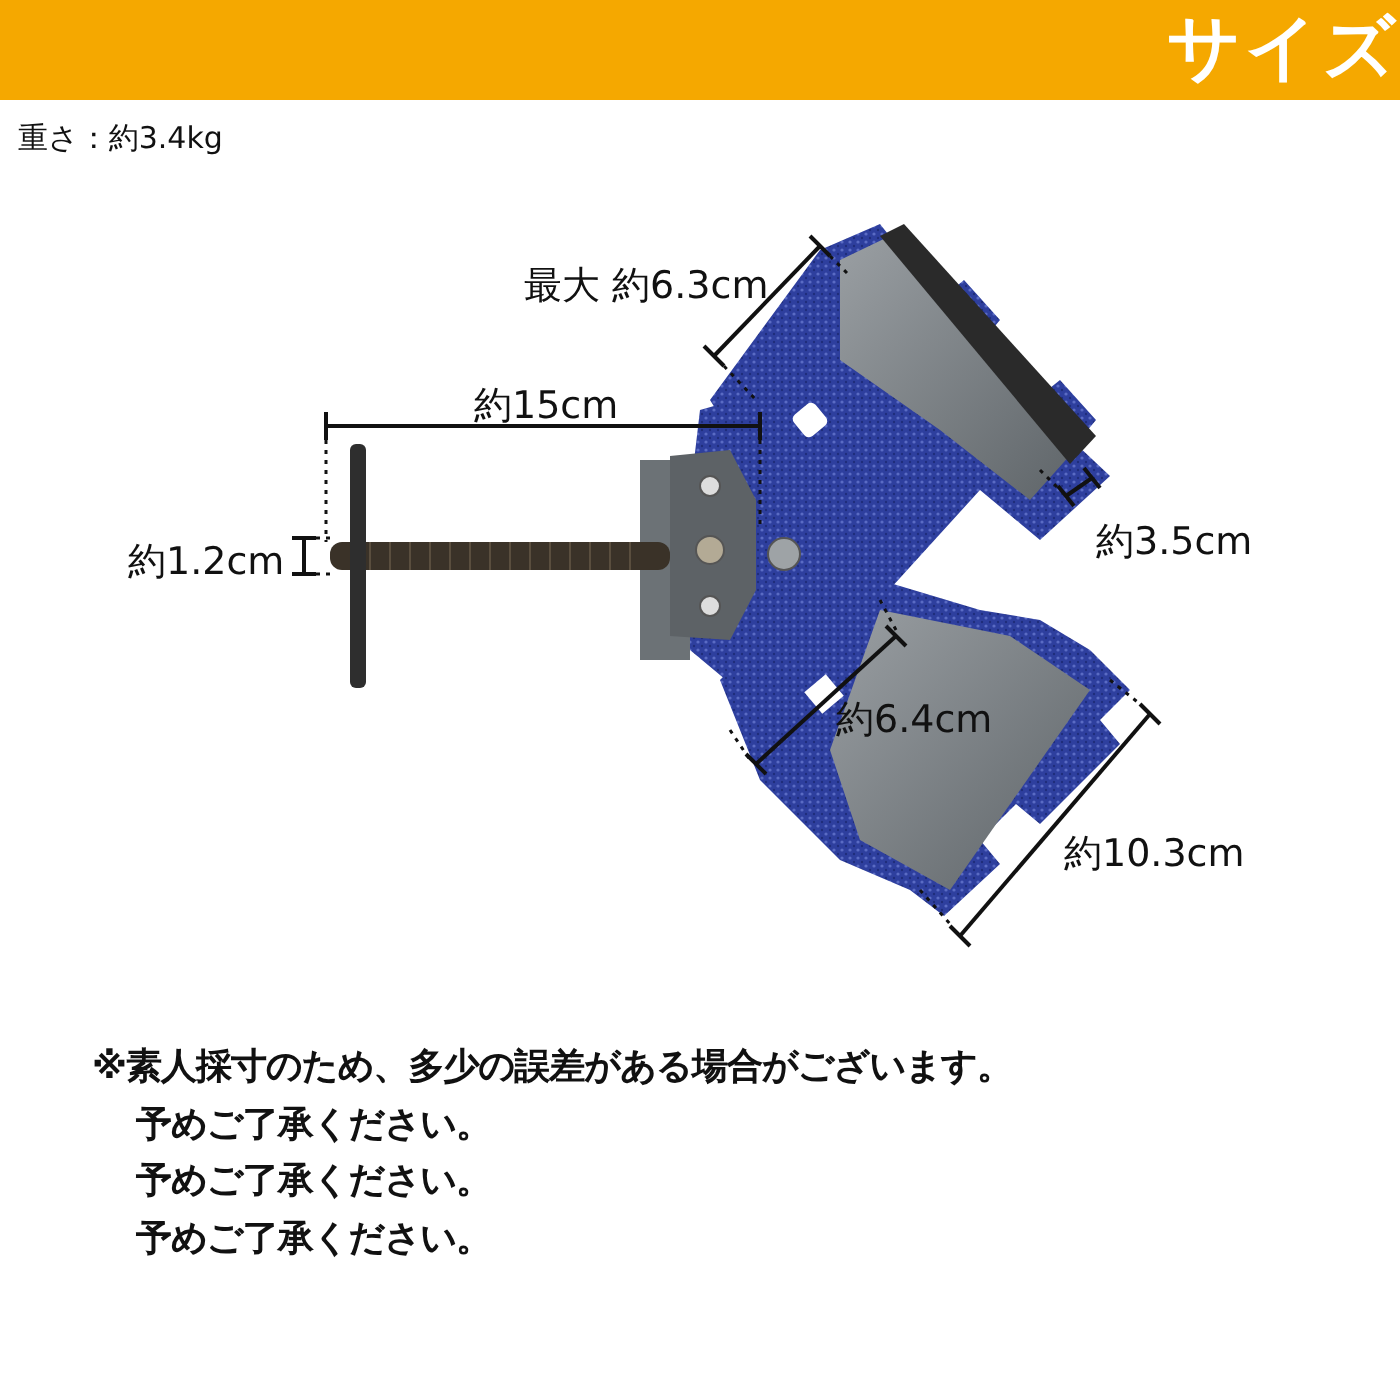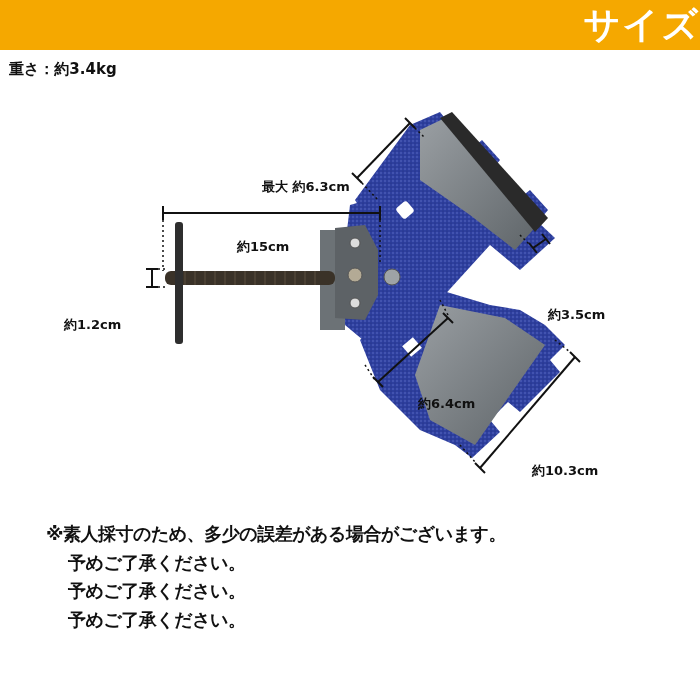--- a/index.html
+++ b/index.html
@@ -1,23 +1,23 @@
 <!DOCTYPE html>
 <html><head>
 <meta charset="utf-8">
 <style>
   html, body { margin: 0; padding: 0; background: #ffffff; }
   body { width: 700px; height: 700px; position: relative; overflow: hidden;
          font-family: "DejaVu Sans", "Liberation Sans", sans-serif; color: #111; }
   .header { position: absolute; left: 0; top: 0; width: 700px; height: 50px;
             background: #F5A800; display: flex; align-items: center; justify-content: flex-end; }
   .header-title { color: #ffffff; font-size: 36px; font-weight: bold; letter-spacing: 2px; line-height: 1; }
-  .weight { position: absolute; left: 9px; top: 60px; font-size: 15px; font-weight: bold; }
+  .weight { position: absolute; left: 9px; top: 60px; font-size: 15px; font-weight: normal; }
   .figure { position: absolute; left: 0; top: 90px; width: 700px; height: 420px; }
-  .dim-label { position: absolute; font-size: 13px; font-weight: bold; white-space: nowrap; line-height: 1; margin-top: 46px; }
+  .dim-label { position: absolute; font-size: 19px; font-weight: normal; white-space: nowrap; line-height: 1; }
   .notes { position: absolute; left: 22px; top: 520px; width: 670px; margin-left: 24px; }
   .note-line { font-size: 18px; font-weight: bold; line-height: 28.5px; white-space: nowrap; letter-spacing: -0.5px; }
   .note-line.indent { padding-left: 22px; }
 </style>
 </head>
 <body>
 
 <div class="header">
   <span class="header-title">サイズ</span>
 </div>

